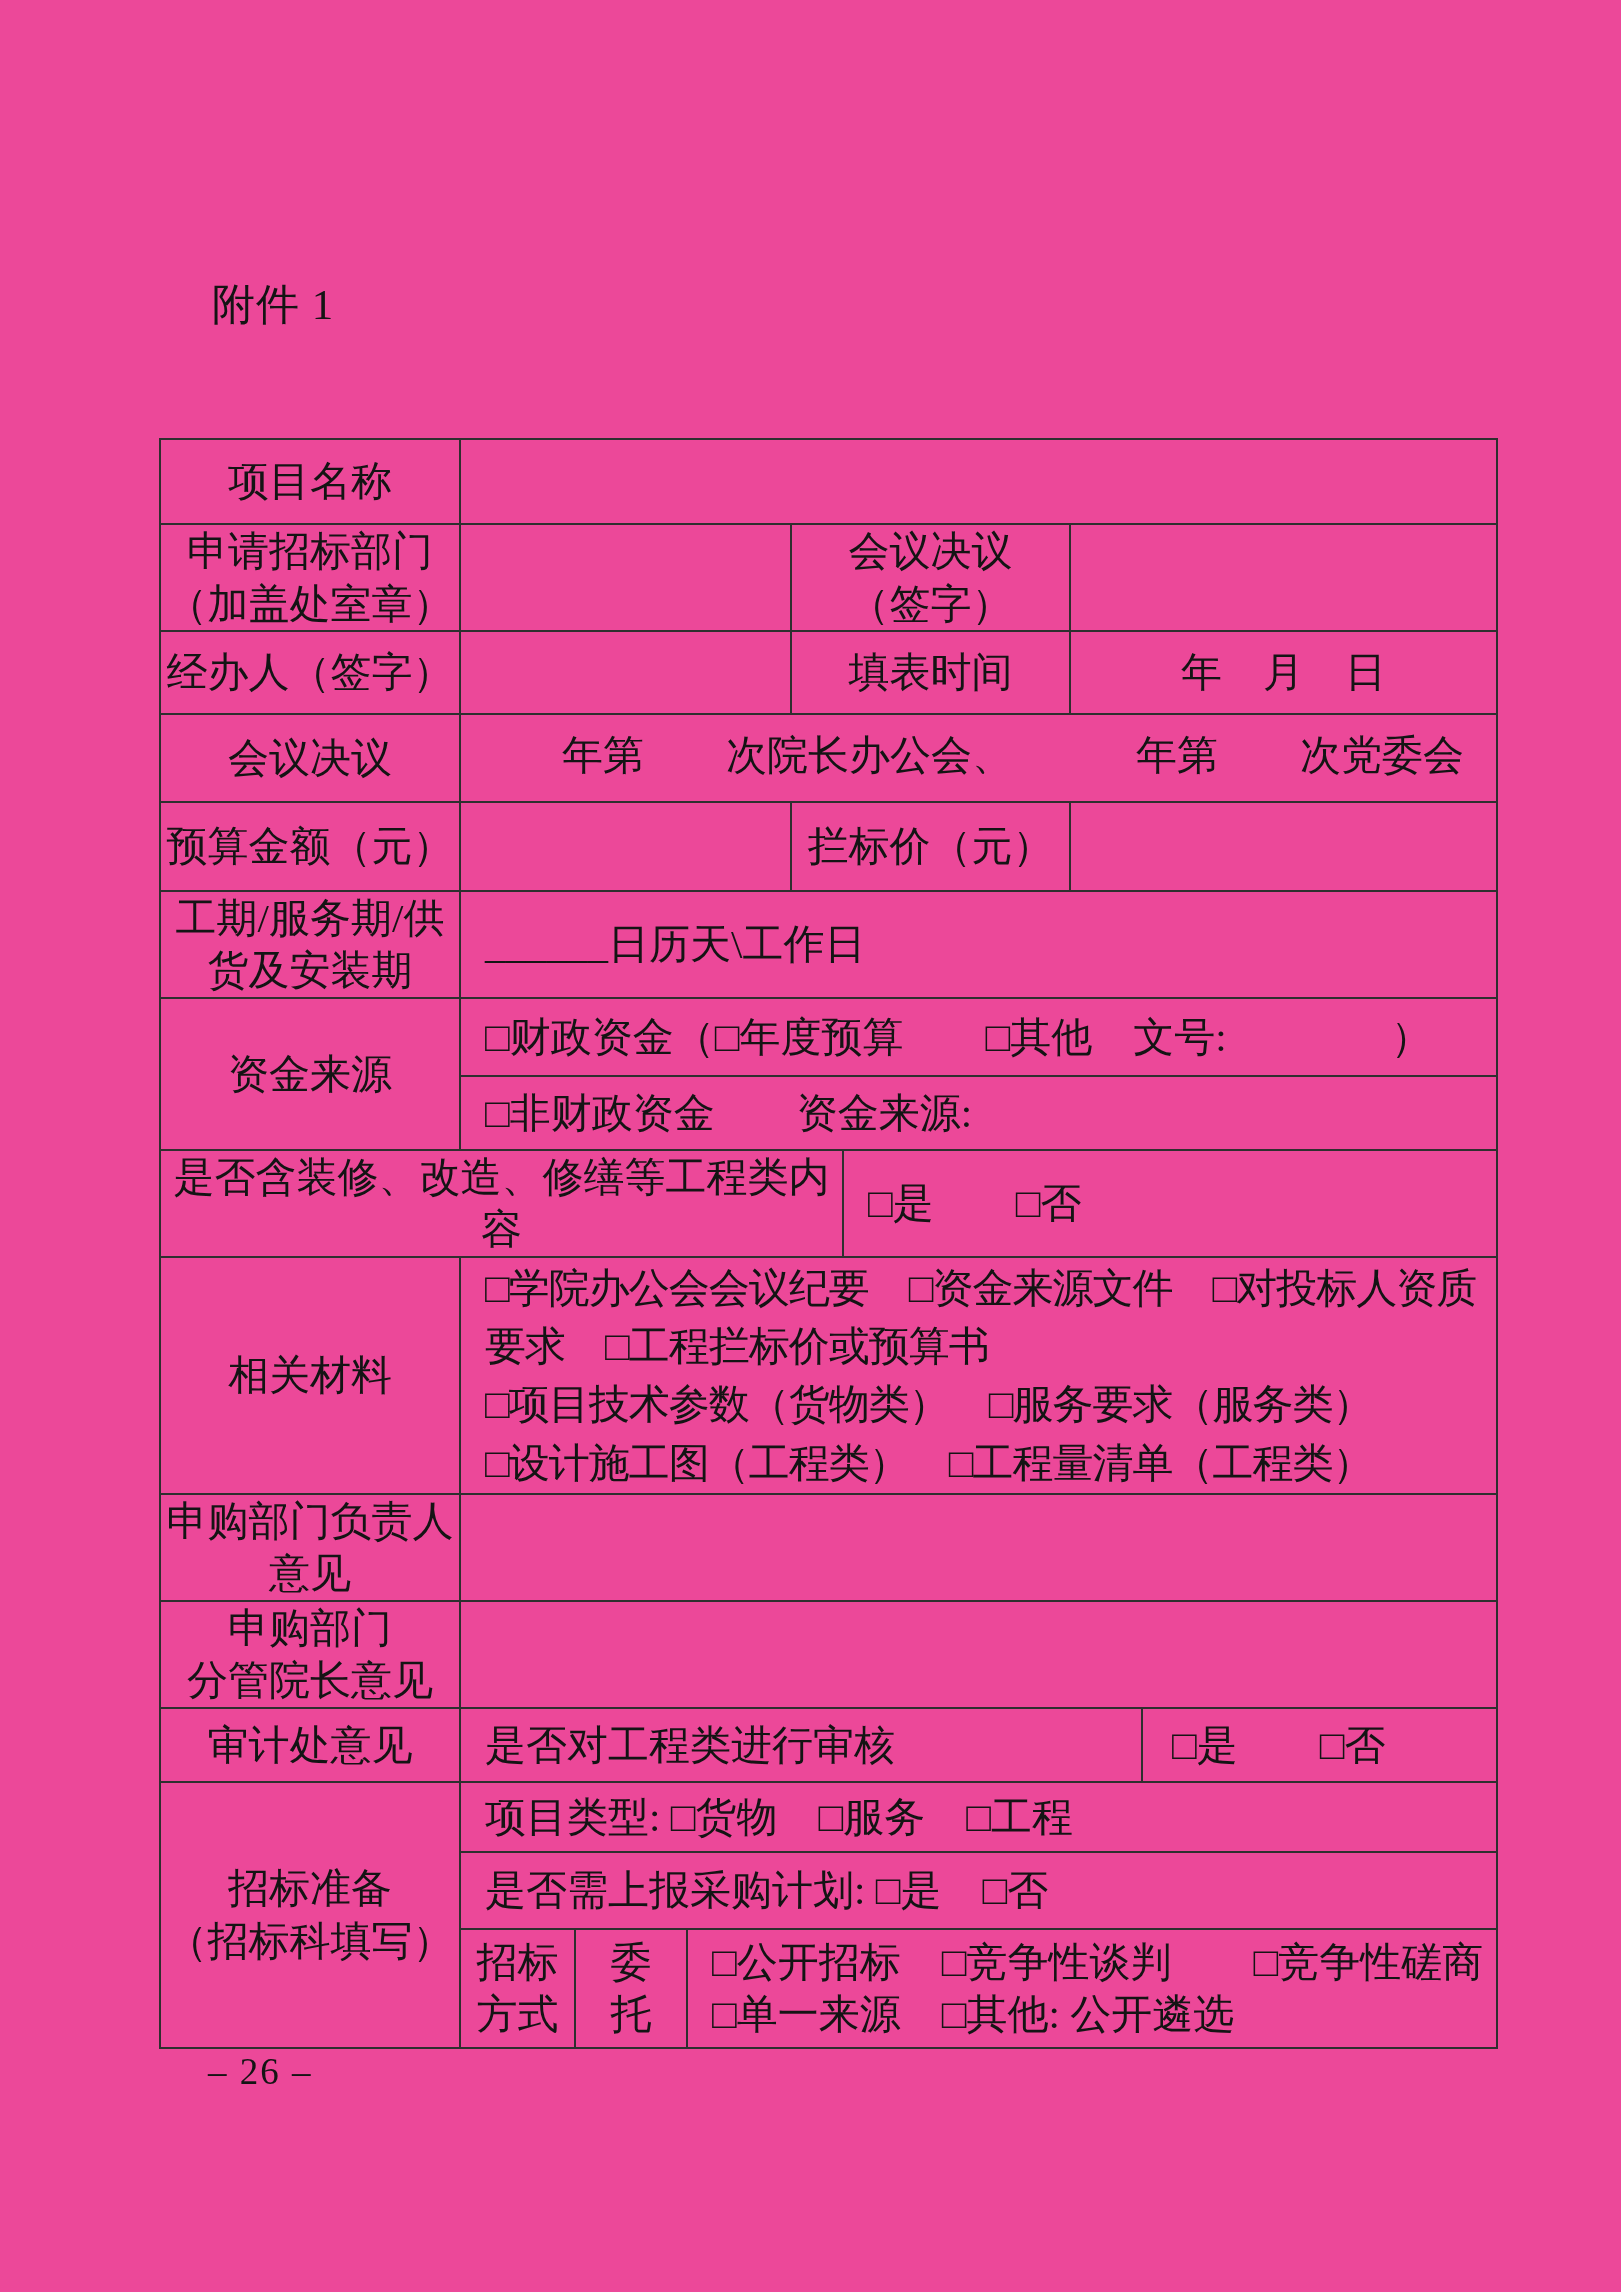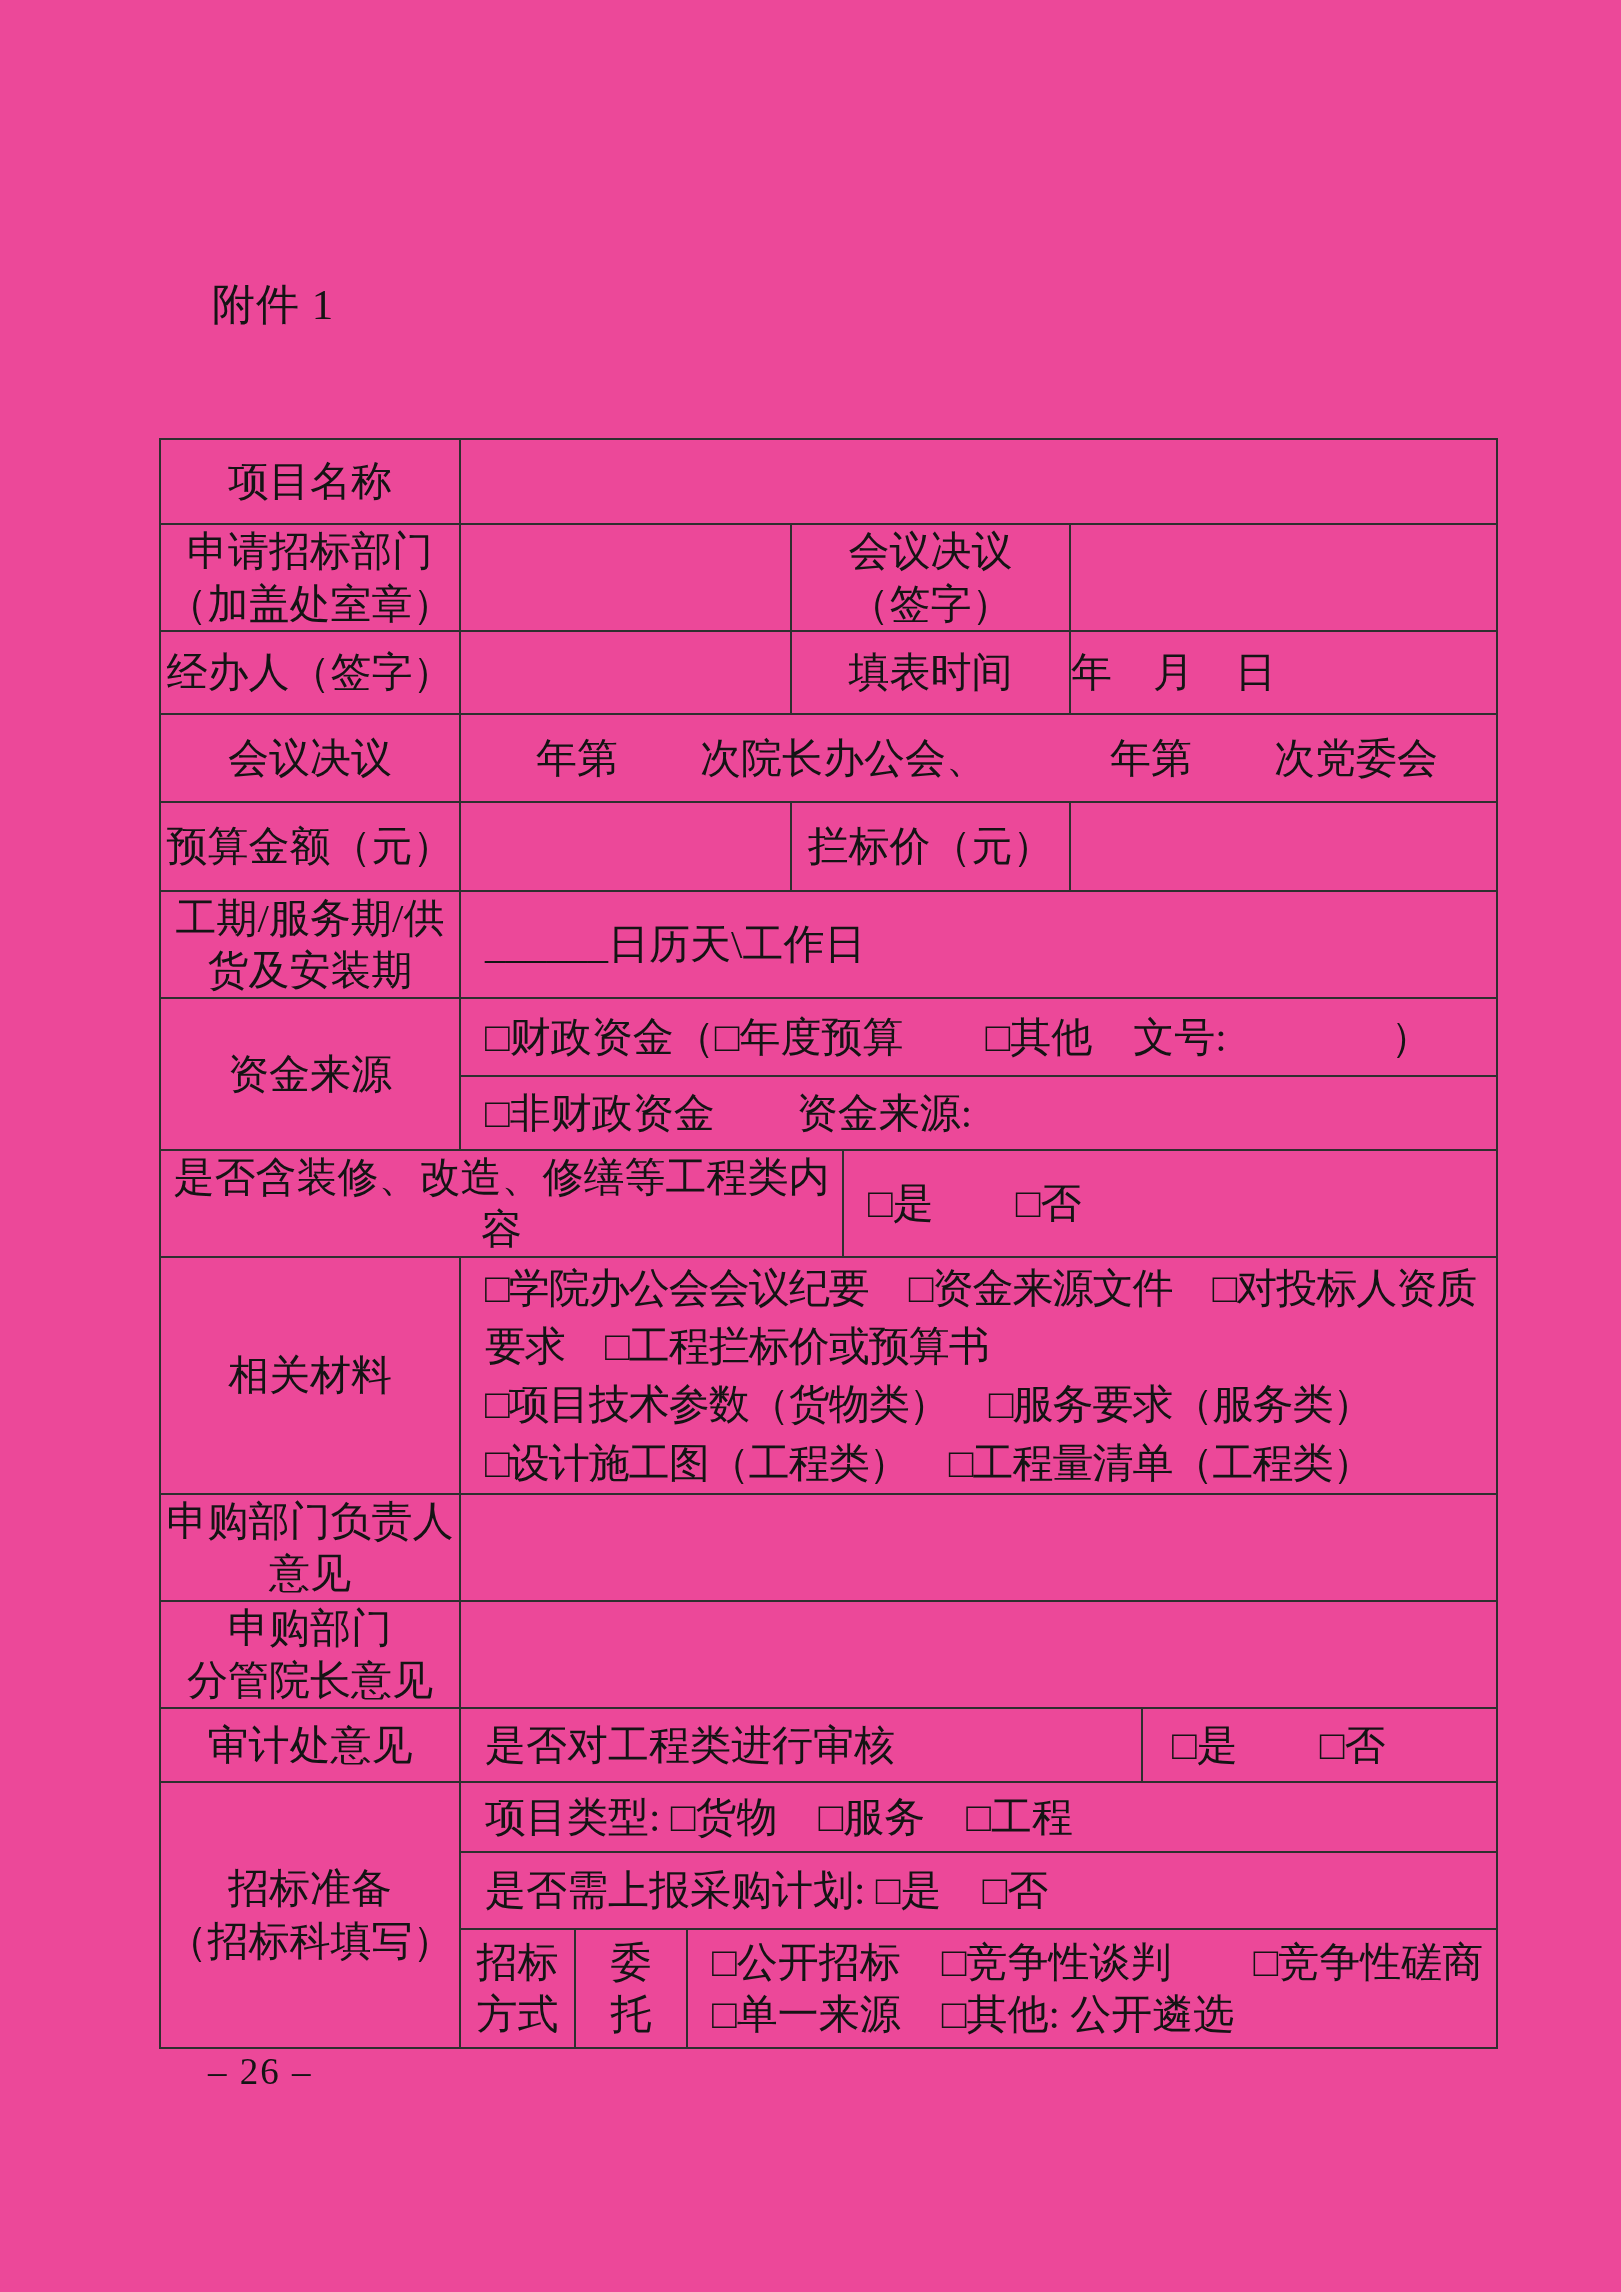--- a/index.html
+++ b/index.html
@@ -43,22 +43,22 @@
     border: 2px solid #2f2f2f;
     border-top-width: 2.9px;
     border-bottom-width: 2.9px;
     vertical-align: middle;
     white-space: pre-line;
     line-height: 1.28;
     overflow: hidden;
   }
   td.lab { text-align: center; margin-top: 20px; }
   td.val { text-align: left; padding-left: 24px; }
-  td.center { padding-left: 0; }
-  td.indent { padding-left: 75px; }
+  td.center { text-align: center; padding-left: 0; }
+  td.indent { padding-left: 101px; font-family: Liberation Mono, monospace; }
   td.opt { padding-left: 29px; }
   td.checklist { line-height: 1.42; letter-spacing: -1px; }
   .footer {
     position: absolute;
     left: 208px;
     top: 2050px;
     font-size: 37px;
     letter-spacing: 2px;
   }
 </style>

